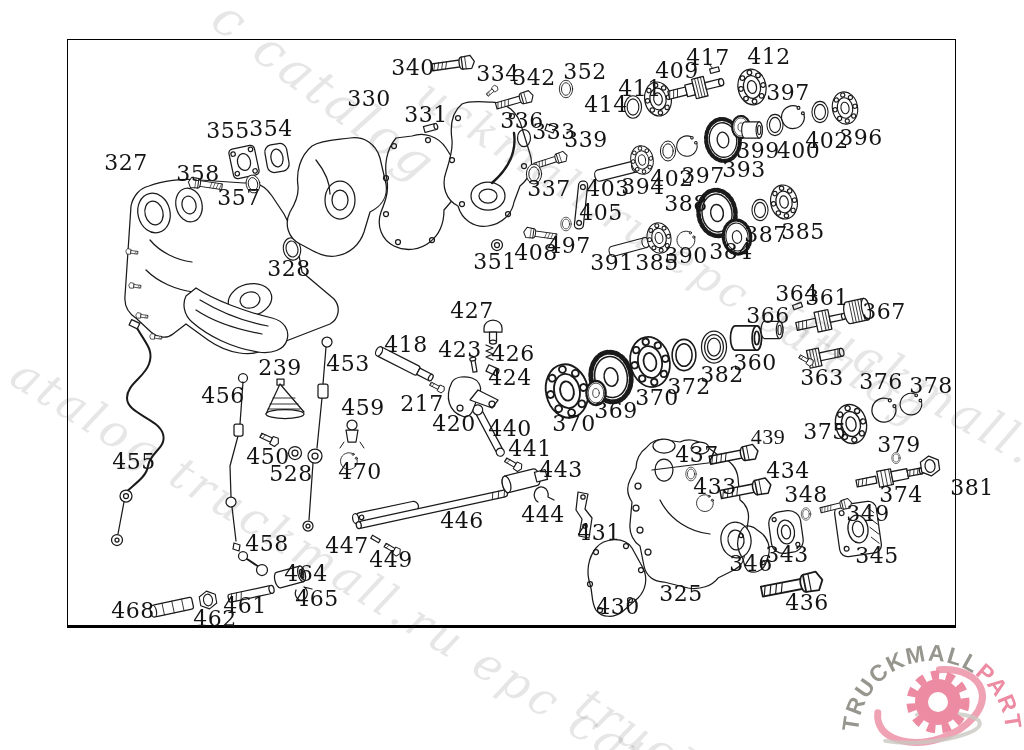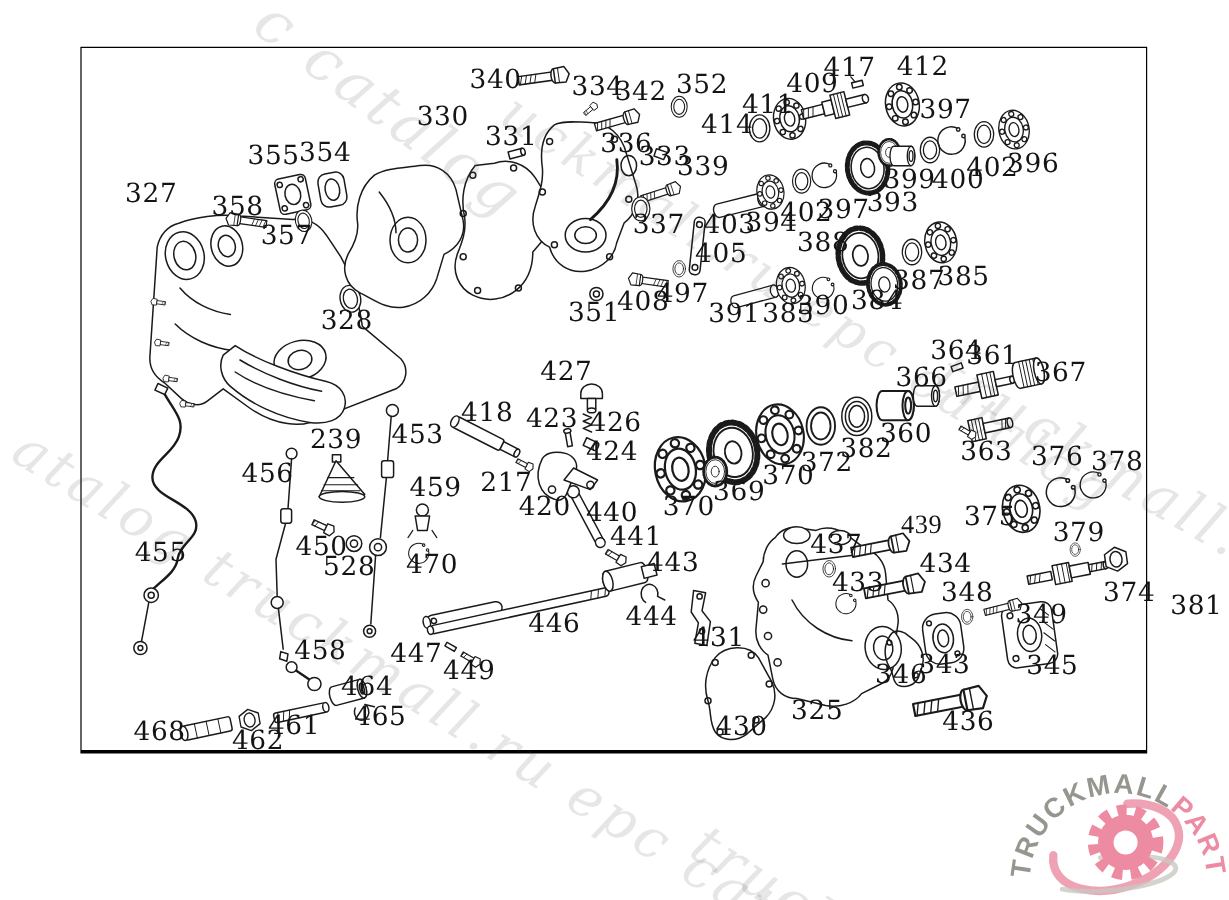--- a/index.html
+++ b/index.html
@@ -510,22 +510,22 @@
       <span class="part-label" style="left: 530px; top: 448px;">441</span>
       <span class="part-label" style="left: 561px; top: 469px;">443</span>
       <span class="part-label" style="left: 543px; top: 514px;">444</span>
       <span class="part-label" style="left: 462px; top: 520px;">446</span>
       <span class="part-label" style="left: 599px; top: 532px;">431</span>
       <span class="part-label" style="left: 768px; top: 437px; font-family: Liberation Serif, serif;">439</span>
       <span class="part-label" style="left: 697px; top: 454px;">437</span>
       <span class="part-label" style="left: 788px; top: 470px;">434</span>
       <span class="part-label" style="left: 715px; top: 486px;">433</span>
       <span class="part-label" style="left: 806px; top: 494px;">348</span>
-      <span class="part-label" style="left: 901px; top: 494px; margin-left: 40px;">374</span>
-      <span class="part-label" style="left: 997px; top: 487px; margin-top: 18px;">381</span>
+      <span class="part-label" style="left: 901px; top: 494px;">374</span>
+      <span class="part-label" style="left: 972px; top: 487px;">381</span>
       <span class="part-label" style="left: 868px; top: 513px;">349</span>
       <span class="part-label" style="left: 787px; top: 554px;">343</span>
       <span class="part-label" style="left: 751px; top: 563px;">346</span>
       <span class="part-label" style="left: 877px; top: 555px;">345</span>
       <span class="part-label" style="left: 807px; top: 602px;">436</span>
       <span class="part-label" style="left: 681px; top: 593px;">325</span>
       <span class="part-label" style="left: 618px; top: 606px;">430</span>
       <span class="part-label" style="left: 134px; top: 461px;">455</span>
       <span class="part-label" style="left: 223px; top: 395px;">456</span>
       <span class="part-label" style="left: 280px; top: 367px;">239</span>

